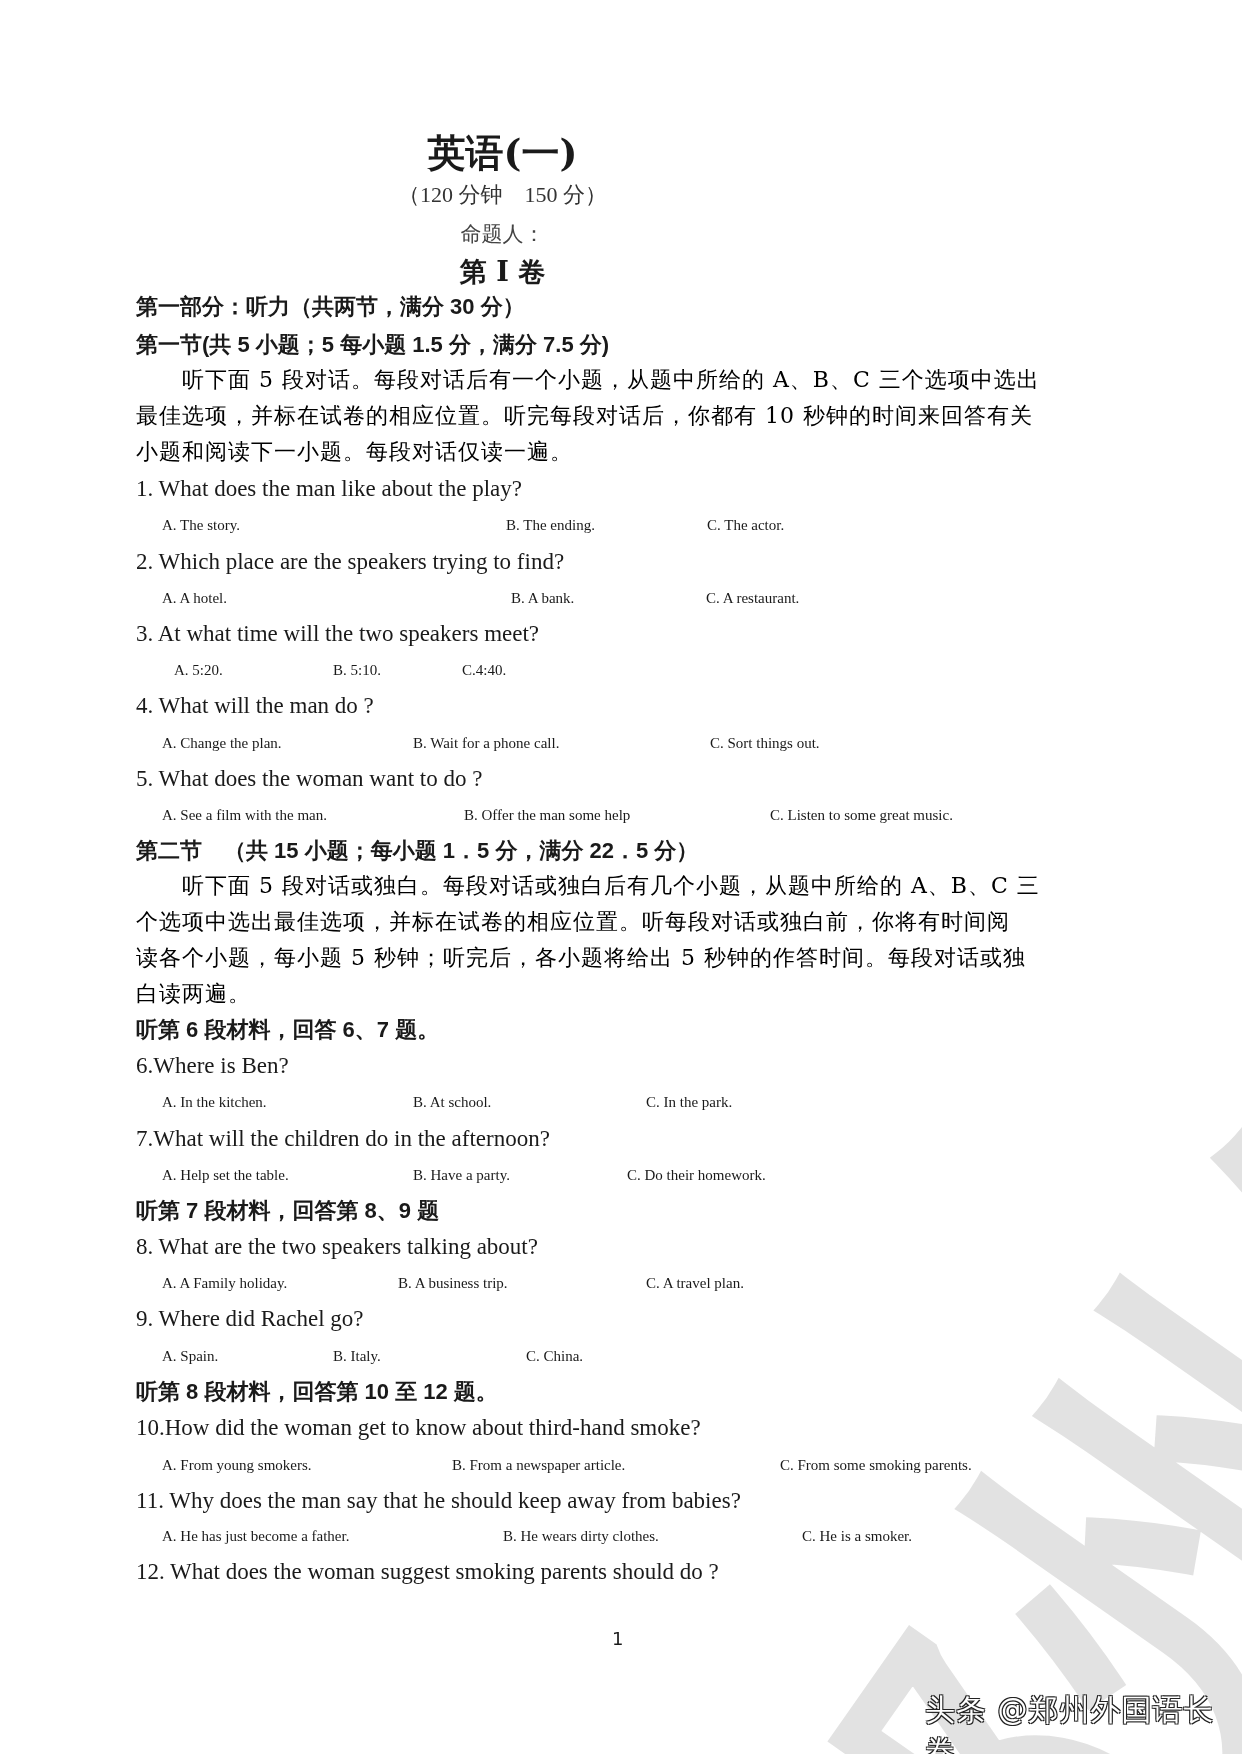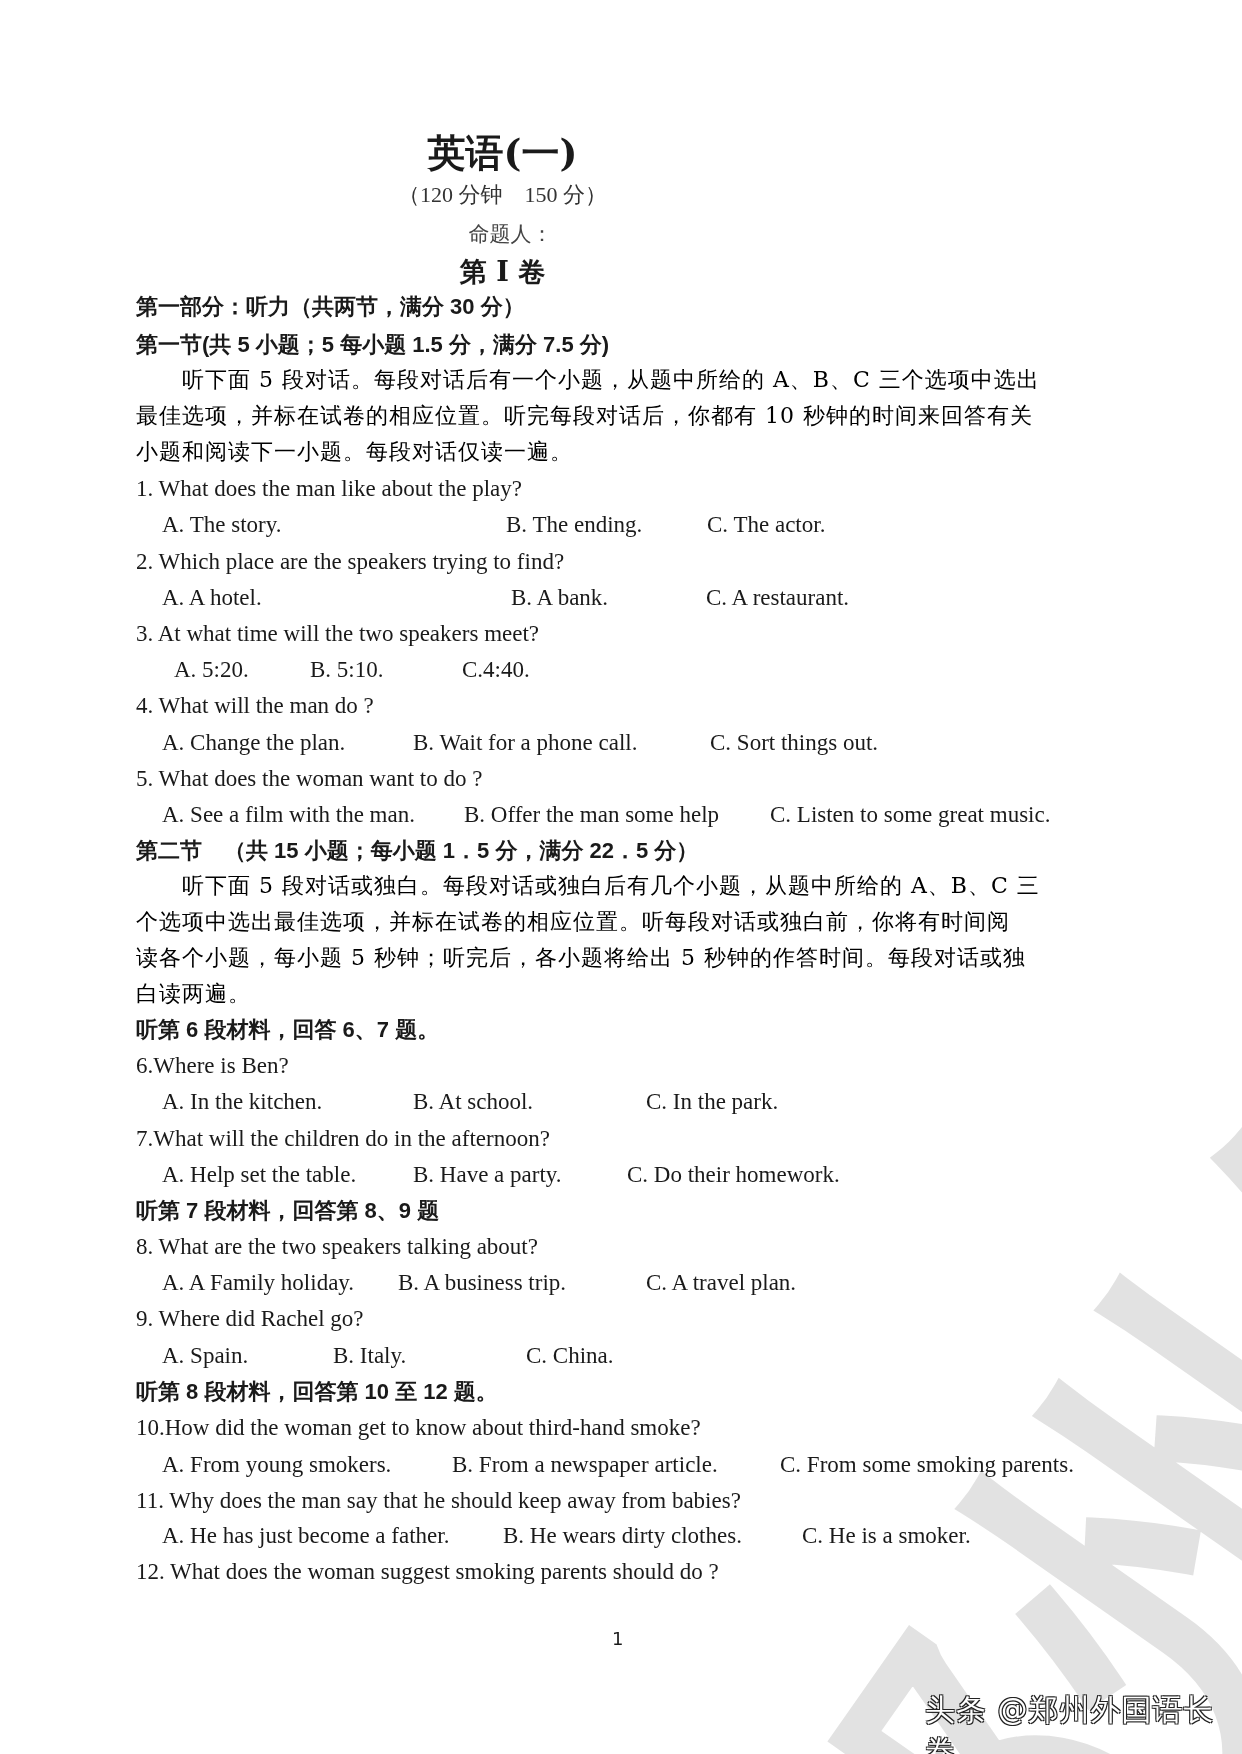--- a/index.html
+++ b/index.html
@@ -5,26 +5,26 @@
   html, body { margin:0; padding:0; }
   body { width:1242px; height:1754px; background:#ffffff; position:relative; overflow:hidden;
          font-family:"Liberation Serif","DejaVu Serif",serif; color:#1a1a1a; }
   .wm { position:absolute; color:#d9d9d9; font-family:"DejaVu Serif",serif; font-weight:bold;
         pointer-events:none; white-space:nowrap; z-index:0; }
   .wm1 { left:210px; top:560px; font-size:420px; transform:rotate(-55deg); transform-origin:center; opacity:0.75; }
   .line { position:absolute; left:136px; white-space:nowrap; font-size:23px; line-height:32px; z-index:1; }
   .center { position:absolute; left:0; width:1005px; text-align:center; z-index:1; white-space:nowrap; }
   .title { top:128px; font-size:38px; font-weight:bold; font-family:"DejaVu Serif",serif; }
   .sub { top:180px; font-size:22px; color:#333; }
-  .author { top:220px; font-size:21px; color:#444;margin-left:8px; }
+  .author { top:220px; font-size:21px; color:#444; }
   .vol { top:254px; font-size:27px; font-weight:bold; font-family:"DejaVu Serif",serif; }
   .bold { font-weight:bold; font-family:Liberation Sans, sans-serif; font-size:22px; }
   .cn { font-family:"DejaVu Serif",serif; font-size:22px; color:#000000; letter-spacing:1px; }
   .indent { padding-left:46px; }
-  .opt { position:absolute; white-space:nowrap; font-size:23px; line-height:32px; z-index:1; }
+  .opt { position:absolute; white-space:nowrap; font-size:15px; line-height:32px; z-index:1; }
   .pagenum { position:absolute; left:612px; top:1628px; font-size:18px; font-family:"DejaVu Sans",sans-serif; z-index:1; }
   .source { position:absolute; left:925px; top:1690px; font-size:30px; font-family:"DejaVu Sans",sans-serif;
             color:#fff; text-shadow:-1px -1px 0 #222, 1px 1px 0 #222, -1px 1px 0 #222, 1px -1px 0 #222; z-index:2; letter-spacing:1px; }
 </style>
 </head>
 <body>
 
 <div class="wm wm1">郑州外国语长卷</div>
 
 <div class="center title">英语(一)</div>
@@ -43,21 +43,21 @@
 <div class="opt" style="left:506px;top:509px">B. The ending.</div>
 <div class="opt" style="left:707px;top:509px">C. The actor.</div>
 
 <div class="line" style="top:546px">2. Which place are the speakers trying to find?</div>
 <div class="opt" style="left:162px;top:582px">A. A hotel.</div>
 <div class="opt" style="left:511px;top:582px">B. A bank.</div>
 <div class="opt" style="left:706px;top:582px">C. A restaurant.</div>
 
 <div class="line" style="top:618px">3. At what time will the two speakers meet?</div>
 <div class="opt" style="left:174px;top:654px">A. 5:20.</div>
-<div class="opt" style="left:310px;top:654px">B. 5:10.</div>
+<div class="opt" style="left:333px;top:654px">B. 5:10.</div>
 <div class="opt" style="left:462px;top:654px">C.4:40.</div>
 
 <div class="line" style="top:690px">4. What will the man do ?</div>
 <div class="opt" style="left:162px;top:727px">A. Change the plan.</div>
 <div class="opt" style="left:413px;top:727px">B. Wait for a phone call.</div>
 <div class="opt" style="left:710px;top:727px">C. Sort things out.</div>
 
 <div class="line" style="top:763px">5. What does the woman want to do ?</div>
 <div class="opt" style="left:162px;top:799px">A. See a film with the man.</div>
 <div class="opt" style="left:464px;top:799px">B. Offer the man some help</div>

